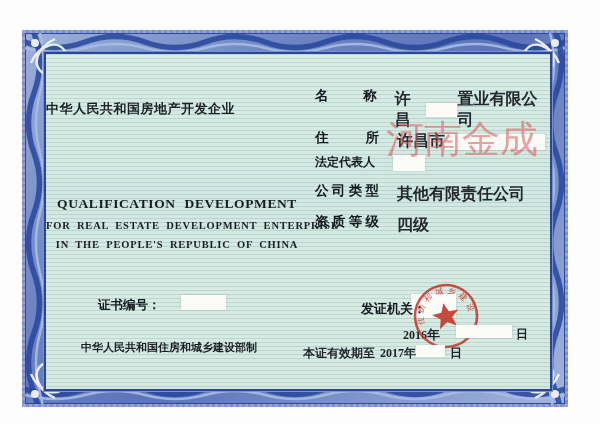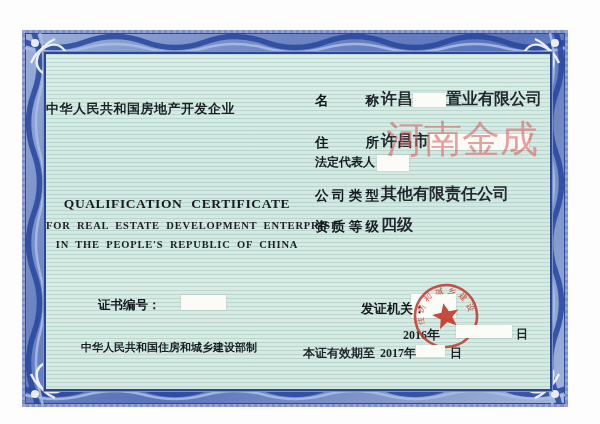--- a/index.html
+++ b/index.html
@@ -30,21 +30,21 @@
                 font-family: "Liberation Sans", sans-serif;
                 font-size: 30px; font-weight: bold; color: #181d24; letter-spacing: 11px; text-indent: 11px; }
   .t-en-1 { left: 0; top: 142px; width: 262px; text-align: center;
             font-size: 13.5px; font-weight: bold; color: #171c22; letter-spacing: 0.6px; word-spacing: 5px; }
   .t-en-2 { left: 0; top: 166px; width: 262px; text-align: center;
             font-size: 10.5px; font-weight: bold; color: #1a1f26; letter-spacing: 0.8px; word-spacing: 3px; }
   .t-en-3 { left: 0; top: 185px; width: 262px; text-align: center;
             font-size: 10.5px; font-weight: bold; color: #1a1f26; letter-spacing: 0.8px; word-spacing: 3px; }
 
   
-  .frow { position: absolute; left: 269px; display: flex; align-items: flex-end; }
+  .frow { position: absolute; left: 269px; display: flex; align-items: flex-start; gap: 16px; }
   .flabel { display: inline-block; width: 64px; font-size: 13.5px; font-weight: bold; color: #14181f;
             text-align: justify; text-align-last: justify; }
   .flabel.narrow { width: 60px; font-size: 12px; padding-top: 1px; }
   .fvalue { display: flex; align-items: center; margin-left: 2px; padding-top: 2px;
             font-size: 16px; font-weight: bold; color: #23272e; }
 
   .redact { display: inline-block; background: #fbfbf8; box-shadow: 0 0 2px rgba(150,150,150,0.35); }
   .rb { position: absolute; background: #fbfbf8; box-shadow: 0 0 2px rgba(150,150,150,0.35); }
 
   
@@ -88,21 +88,21 @@
           <circle cx="10" cy="10" r="4" fill="#f2f4fa" stroke="none"></circle>
         </g>
         <use href="#flourish" transform="translate(540,0) scale(-1,1)"></use>
         <use href="#flourish" transform="translate(0,371) scale(1,-1)"></use>
         <use href="#flourish" transform="translate(540,371) scale(-1,-1)"></use>
       </svg>
 
       <div class="paper">
 
         <div class="abs t-cn-small">中华人民共和国房地产开发企业</div>
-        <div class="abs t-en-1">QUALIFICATION CERTIFICATE</div>
+        <div class="abs t-en-1">QUALIFICATION DEVELOPMENT</div>
         <div class="abs t-en-2">FOR REAL ESTATE DEVELOPMENT ENTERPRISE</div>
         <div class="abs t-en-3">IN THE PEOPLE'S REPUBLIC OF CHINA</div>
 
         <div class="frow z10" style="top:33px">
           <span class="flabel">名称</span>
           <span class="fvalue">
             <span>许昌</span>
             <span class="redact" style="width:33px;height:14px"></span>
             <span>置业有限公司</span>
           </span>

